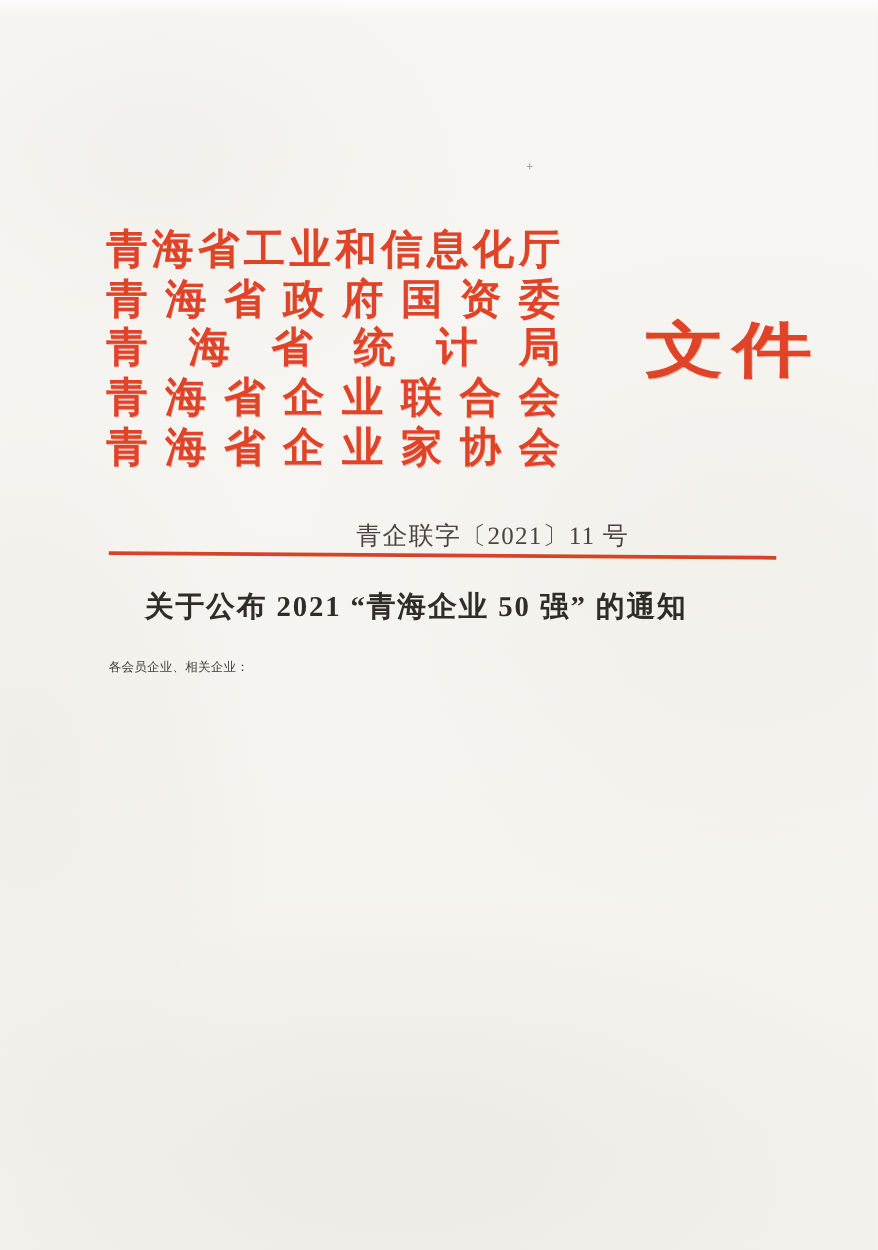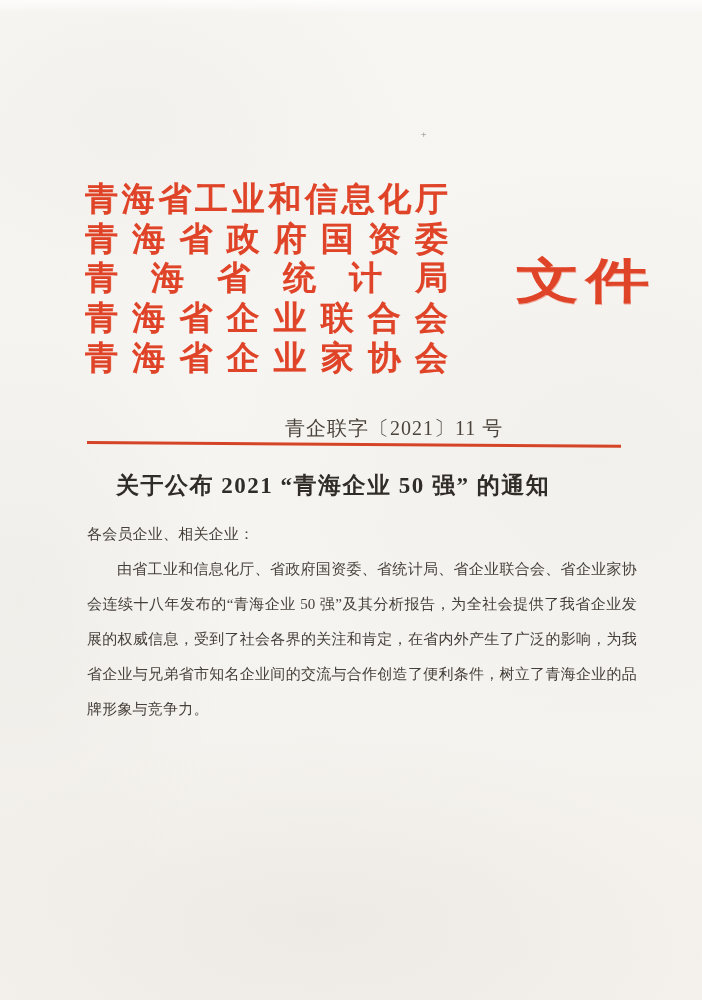--- a/index.html
+++ b/index.html
@@ -89,21 +89,21 @@
     font-weight: 700;
     letter-spacing: 1.5px;
     color: var(--title-ink);
   }
 
   
   .body-text {
     position: absolute;
     left: 87px; top: 517px;
     width: 550px;
-    font-size: 15px;
+    font-size: 10px;
     line-height: 35px;
     letter-spacing: 0.2px;
     color: var(--ink);
     text-align: justify;
   }
   .salutation { margin: 0; }
   .para { margin: 0; text-indent: 2em; }
 
   
   .stray-mark {
@@ -178,20 +178,19 @@
 
     <div class="doc-number">青企联字〔2021〕11 号</div>
 
     <div class="red-rule"></div>
 
     <h1 class="title">关于公布 2021 “青海企业 50 强” 的通知</h1>
 
     <div class="body-text">
       <p class="salutation">各会员企业、相关企业：</p>
       <div id="paragraphs">
-          <p class="para">由省工业和信息化厅、省政府国资委、省统计局、省企业联合会、省企业家协会连续十八年发布的“青海企业 50 强”及其分析报告，为全社会提供了我省企业发展的权威信息，受到了社会各界的关注和肯定，在省内外产生了广泛的影响，为我省企业与兄弟省市知名企业间的交流与合作创造了便利条件，树立了青海企业的品牌形象与竞争力。</p>
         </div>
     </div>
 
     <div class="stray-mark">+</div>
 
   </div>
 </div>
 
 </body></html>

